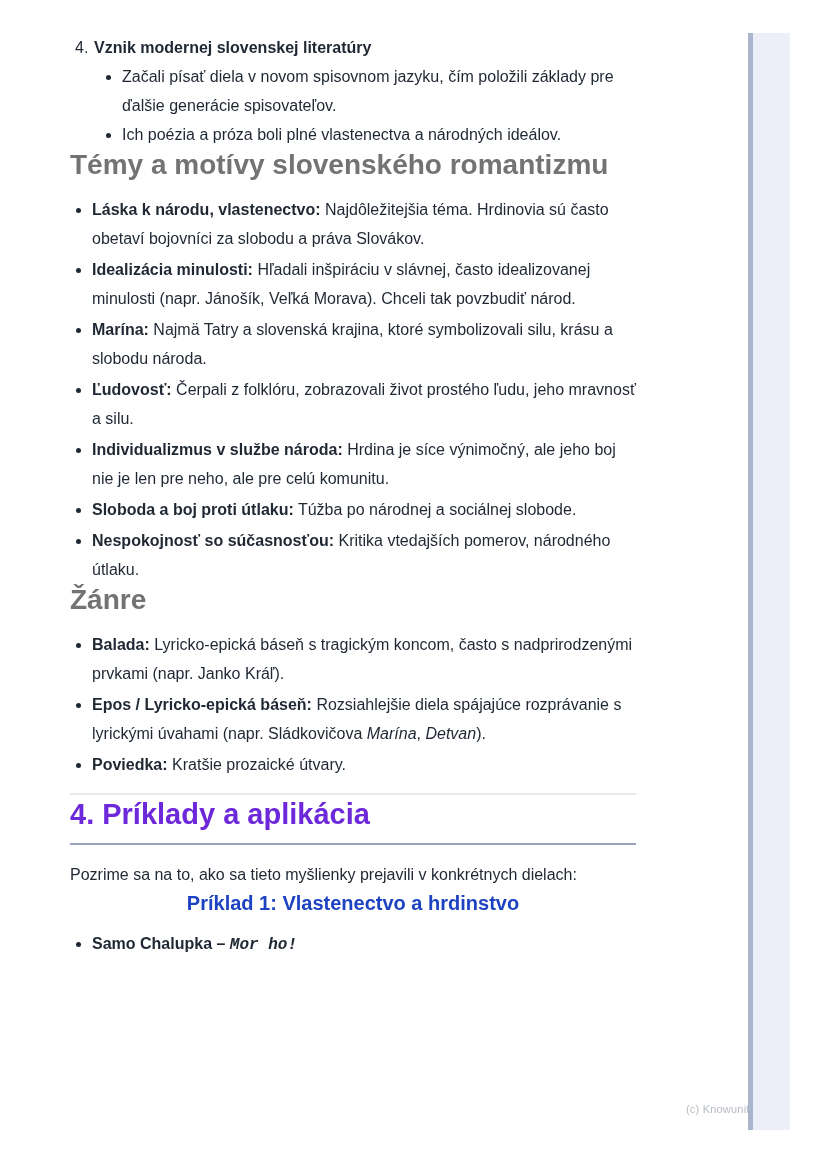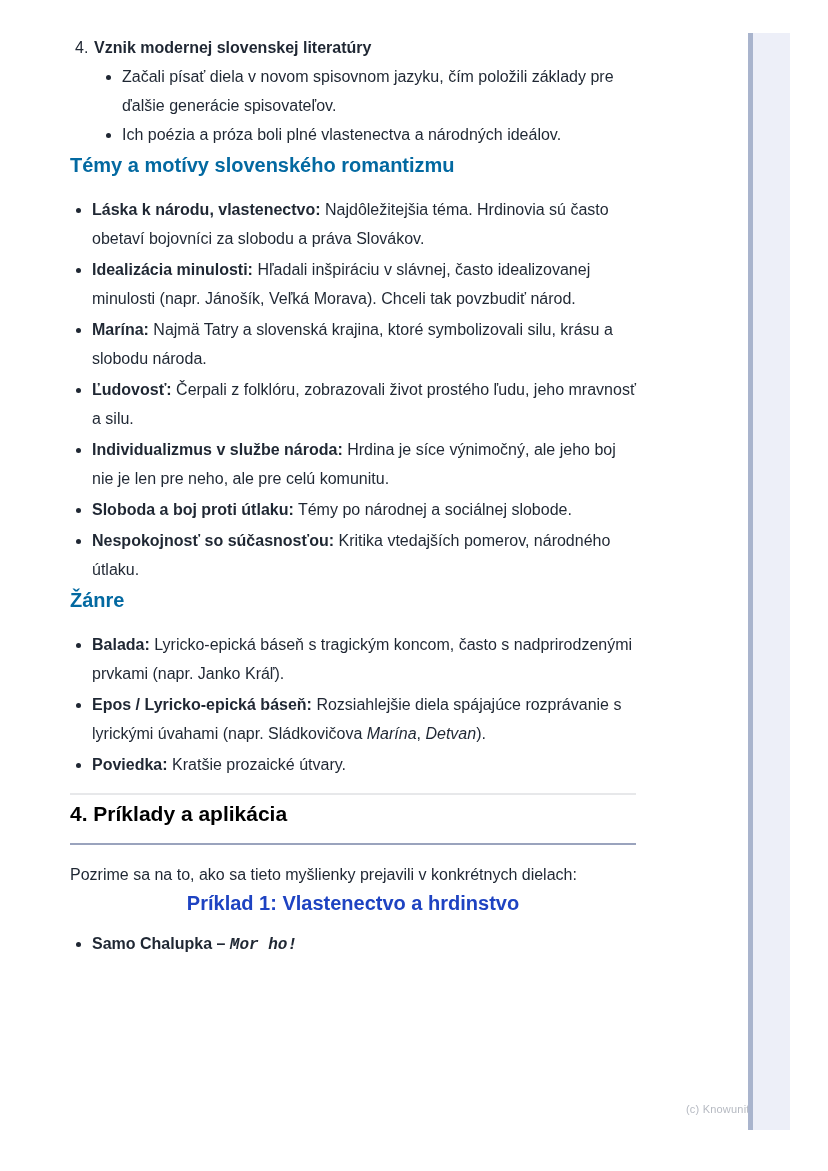--- a/index.html
+++ b/index.html
@@ -26,45 +26,45 @@
   .num { width: 24px; padding-left: 5px; box-sizing: border-box; flex: none; }
   .num-title { font-weight: bold; }
   ul.sub {
     list-style: disc outside;
     padding-left: 28px;
     margin-top: 0;
   }
   ul.sub li + li { margin-top: 0; }
 
   h2 {
-    font-size: 20px;
+    font-size: 28px;
     line-height: 32px;
     font-weight: bold;
-    color: #0369a1;
+    color: #737373;
     margin-top: 19px;
   }
   p.para { margin-top: 12px; }
   ul.main {
     list-style: disc outside;
     padding-left: 22px;
     margin-top: 14px;
   }
   ul.main li + li { margin-top: 2px; }
   ul.main strong, .num-title, strong { font-weight: bold; }
 
   hr.divider {
     border: none;
     border-top: 2px solid #e7e8ea;
     margin-top: 14px;
   }
   h1 {
-    font-size: 21px;
+    font-size: 29px;
     line-height: 38px;
     font-weight: bold;
-    color: #000000;
+    color: #6d28d9;
     margin-top: 30px;
     padding-bottom: 10px;
     border-bottom: 2px solid #9aa3bd;
   }
   p.after-title { margin-top: 15px; }
   h3 {
     font-size: 20px;
     line-height: 28px;
     font-weight: bold;
     color: #1e43c2;
@@ -123,21 +123,21 @@
     </section>
 
     <h2>Témy a motívy slovenského romantizmu</h2>
 
     <ul class="main">
       <li><strong>Láska k národu, vlastenectvo:</strong><span> Najdôležitejšia téma. Hrdinovia sú často obetaví bojovníci za slobodu a práva Slovákov.</span></li>
       <li><strong>Idealizácia minulosti:</strong><span> Hľadali inšpiráciu v slávnej, často idealizovanej minulosti (napr. Jánošík, Veľká Morava). Chceli tak povzbudiť národ.</span></li>
       <li><strong>Marína:</strong><span> Najmä Tatry a slovenská krajina, ktoré symbolizovali silu, krásu a slobodu národa.</span></li>
       <li><strong>Ľudovosť:</strong><span> Čerpali z folklóru, zobrazovali život prostého ľudu, jeho mravnosť a silu.</span></li>
       <li><strong>Individualizmus v službe národa:</strong><span> Hrdina je síce výnimočný, ale jeho boj nie je len pre neho, ale pre celú komunitu.</span></li>
-      <li><strong>Sloboda a boj proti útlaku:</strong><span> Témy po národnej a sociálnej slobode.</span></li>
+      <li><strong>Sloboda a boj proti útlaku:</strong><span> Túžba po národnej a sociálnej slobode.</span></li>
       <li><strong>Nespokojnosť so súčasnosťou:</strong><span> Kritika vtedajších pomerov, národného útlaku.</span></li>
     </ul>
 
     <h2>Žánre</h2>
 
     <ul class="main">
       <li><strong>Balada:</strong><span> Lyricko-epická báseň s tragickým koncom, často s nadprirodzenými prvkami (napr. Janko Kráľ).</span></li>
       <li><strong>Epos / Lyricko-epická báseň:</strong><span> Rozsiahlejšie diela spájajúce rozprávanie s lyrickými úvahami (napr. Sládkovičova </span><em>Marína</em><span>, </span><em>Detvan</em><span>).</span></li>
       <li><strong>Poviedka:</strong><span> Kratšie prozaické útvary.</span></li>
     </ul>

